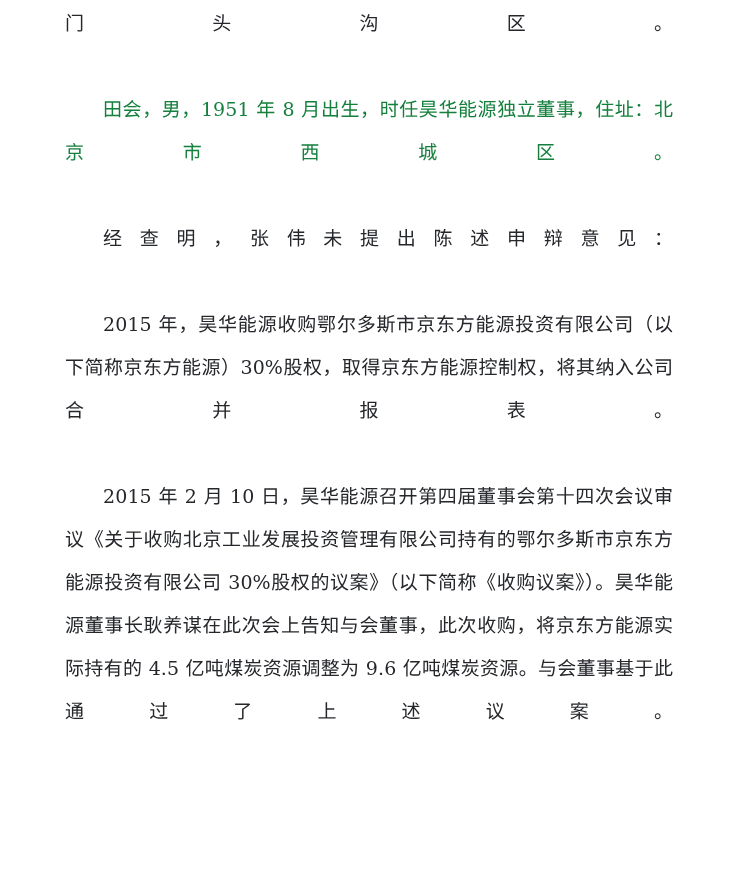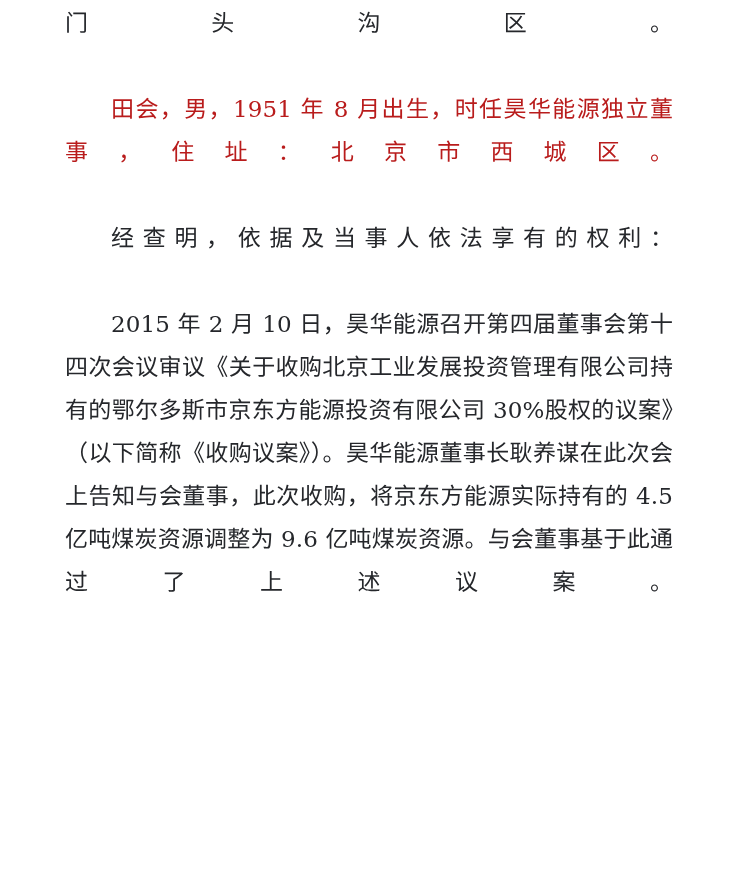--- a/index.html
+++ b/index.html
@@ -27,21 +27,21 @@
   #text-column {
     position: absolute;
     left: 65px;
     top: 2px;
     width: 608px;
   }
 
   .para {
     margin: 0;
     padding: 0;
-    font-size: 23px;
+    font-size: 19px;
     line-height: 43px;
     color: #25272b;
     text-align: justify;
     text-justify: inter-ideograph;
     text-indent: 2em;
     letter-spacing: 0.1px;
     font-weight: 400;
     -webkit-font-smoothing: antialiased;
   }
 
@@ -58,22 +58,23 @@
   }
 </style>
 </head>
 <body style="background: rgb(255, 255, 255);">
 
 <div id="page" style="background: rgb(255, 255, 255);">
   <div id="text-column">
 
     <p class="para continuation" style="color: rgb(37, 39, 43);">门头沟区。</p>
 
-    <p class="para" style="color: #b91c1c;">田会，男，1951 年 8 月出生，时任昊华能源独立董事，住址：北京市西城区。</p>
+    <p class="para" style="color: #15803d;">田会，男，1951 年 8 月出生，时任昊华能源独立董事，住址：北京市西城区。</p>
 
 
-    <p class="para" style="color: rgb(37, 39, 43);">经查明，依据及当事人依法享有的权利：</p>
+    <p class="para" style="color: rgb(37, 39, 43);">经查明，张伟未提出陈述申辩意见：</p>
 
+    <p class="para" style="color: rgb(37, 39, 43);">2015 年，昊华能源收购鄂尔多斯市京东方能源投资有限公司（以下简称京东方能源）30%股权，取得京东方能源控制权，将其纳入公司合并报表。</p>
 
     <p class="para" style="color: rgb(37, 39, 43);">2015 年 2 月 10 日，昊华能源召开第四届董事会第十四次会议审议《关于收购北京工业发展投资管理有限公司持有的鄂尔多斯市京东方能源投资有限公司 30%股权的议案》（以下简称《收购议案》）。昊华能源董事长耿养谋在此次会上告知与会董事，此次收购，将京东方能源实际持有的 4.5 亿吨煤炭资源调整为 9.6 亿吨煤炭资源。与会董事基于此通过了上述议案。</p>
 
   </div>
 </div>
 
 </body></html>

